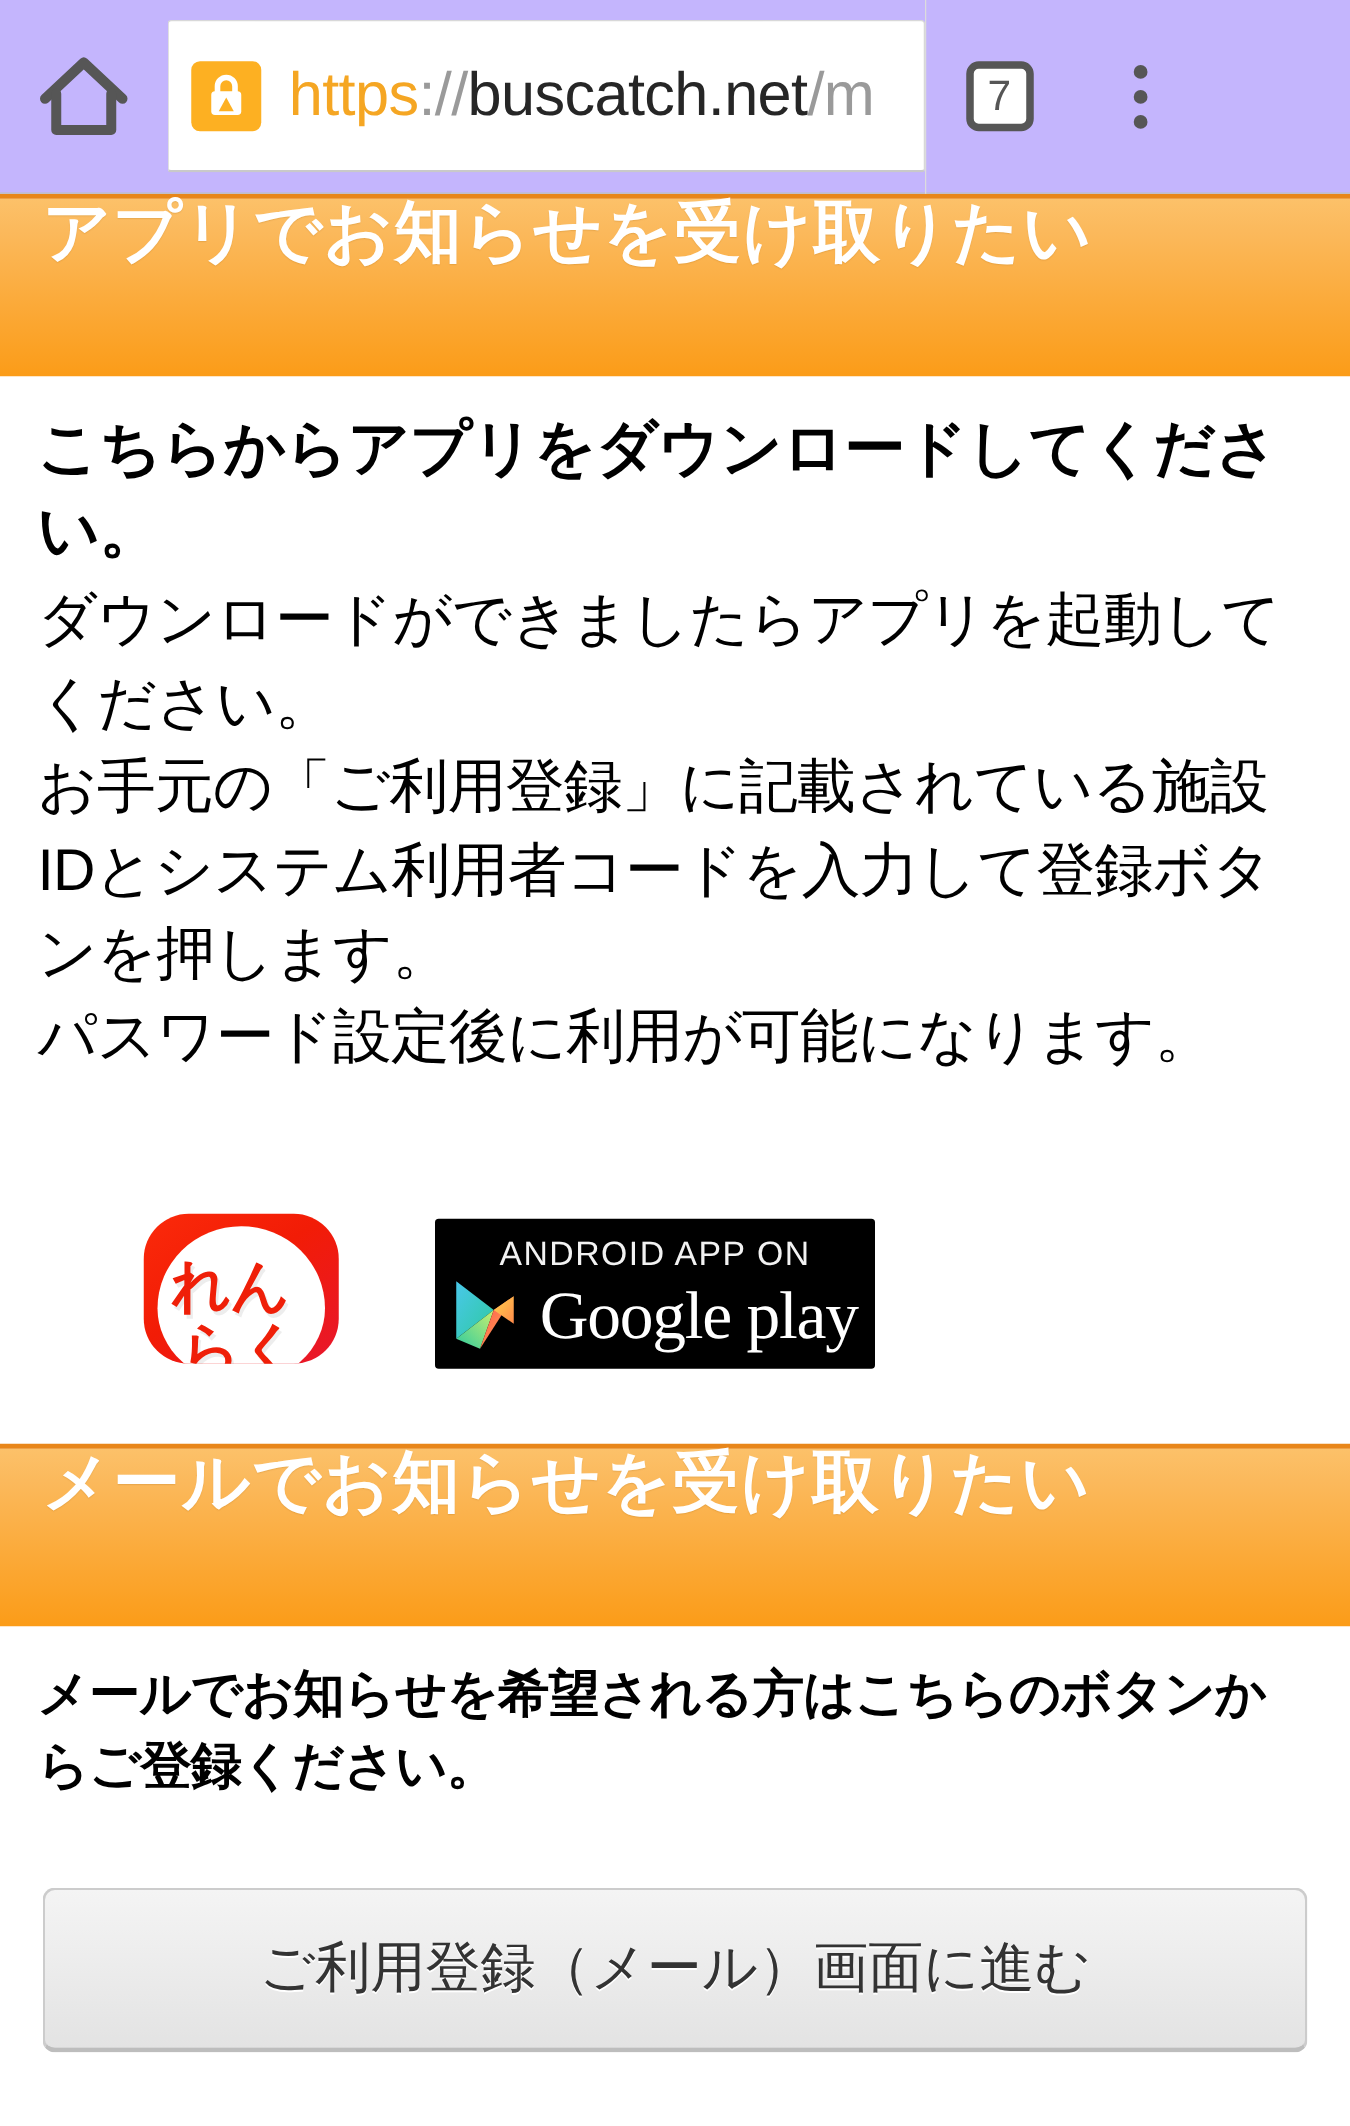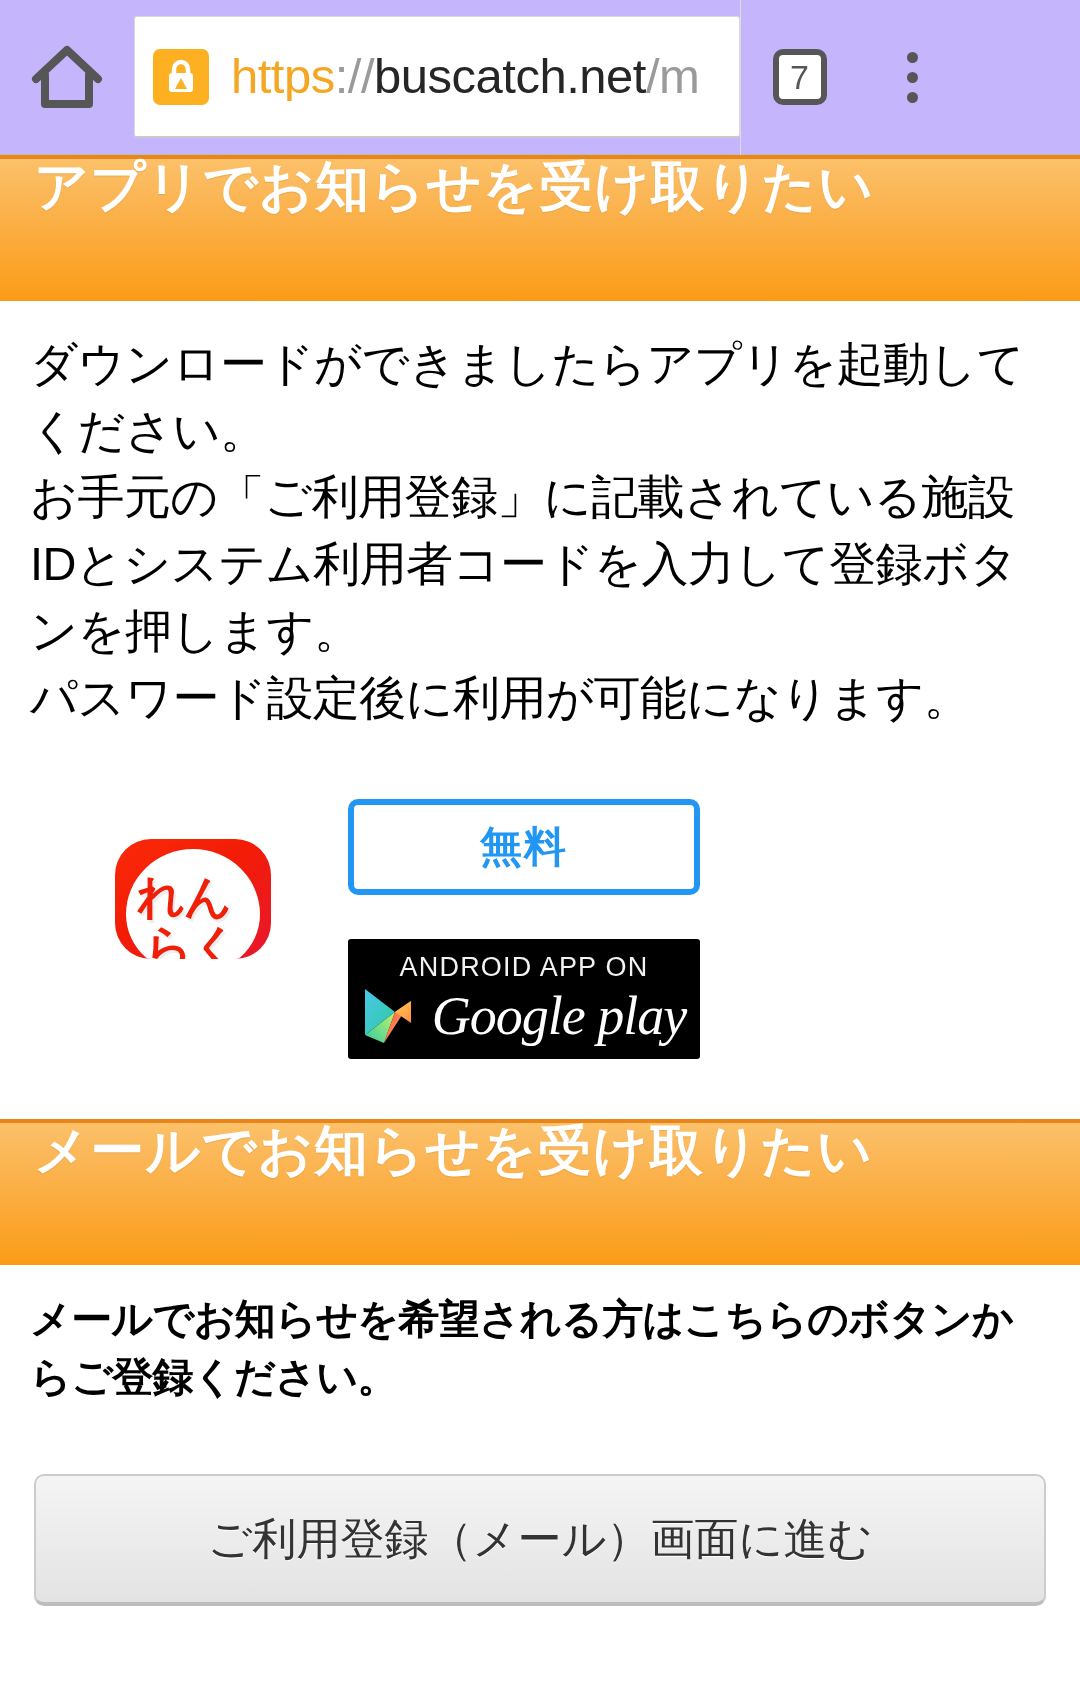--- a/index.html
+++ b/index.html
@@ -251,21 +251,20 @@
   }
   .gplay-bottom {
     position: absolute;
     top: 48px;
     left: 0;
     width: 100%;
     display: flex;
     align-items: center;
     justify-content: center;
     gap: 18px;
-    font-style: italic;
   }
   .gplay-tri { width: 52px; height: 58px; display: block; }
   .gplay-word {
     color: #ffffff;
     font-family: "Liberation Serif", "DejaVu Serif", serif;
     font-size: 54px;
     line-height: 1;
     letter-spacing: -1px;
   }
   .gplay-word .light { font-weight: 400; }
@@ -339,40 +338,38 @@
 
 </div>
 
 <div class="page">
 
   <div class="section-header">
     <div class="section-header-title">アプリでお知らせを受け取りたい</div>
   </div>
 
   <div class="section-body">
+    <div class="lead">こちらからアプリをダウンロードしてください。</div>
     <div class="para" style="white-space: pre-line;">ダウンロードができましたらアプリを起動してください。
 お手元の「ご利用登録」に記載されている施設IDとシステム利用者コードを入力して登録ボタンを押します。
 パスワード設定後に利用が可能になります。</div>
 
     <div class="download-row">
 
       <div class="app-icon-wrap">
         <div class="app-icon">
           <span class="bubble"></span>
           <span class="bubble-tail"></span>
           <span class="ren">れん</span>
           <span class="raku">らく</span>
         </div>
       </div>
 
       <div class="store-col">
 
-        <div class="free-btn">
-          <span>無料</span>
-        </div>
 
         <div class="gplay-badge">
           <div class="gplay-top">ANDROID APP ON</div>
           <div class="gplay-bottom">
             <span>
               <svg class="gplay-tri" viewBox="0 0 52 58" aria-hidden="true">
                 <defs>
                   <linearGradient id="gp1" x1="0" y1="0" x2="1" y2="1">
                     <stop offset="0" stop-color="#49c8ea"></stop>
                       <stop offset="1" stop-color="#2ec9a0"></stop>

